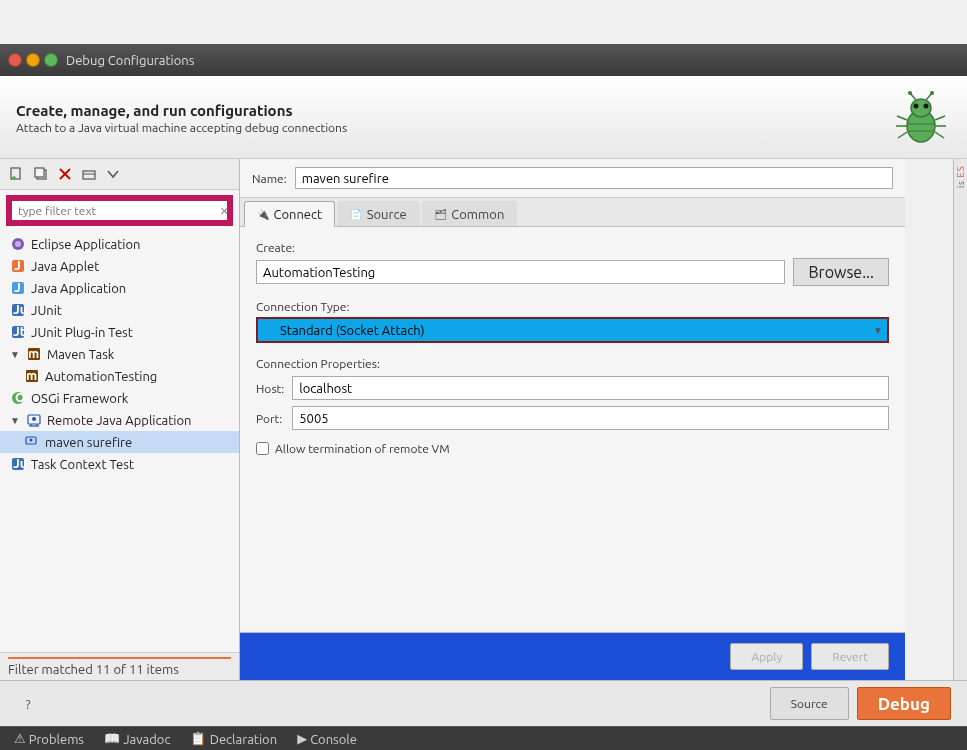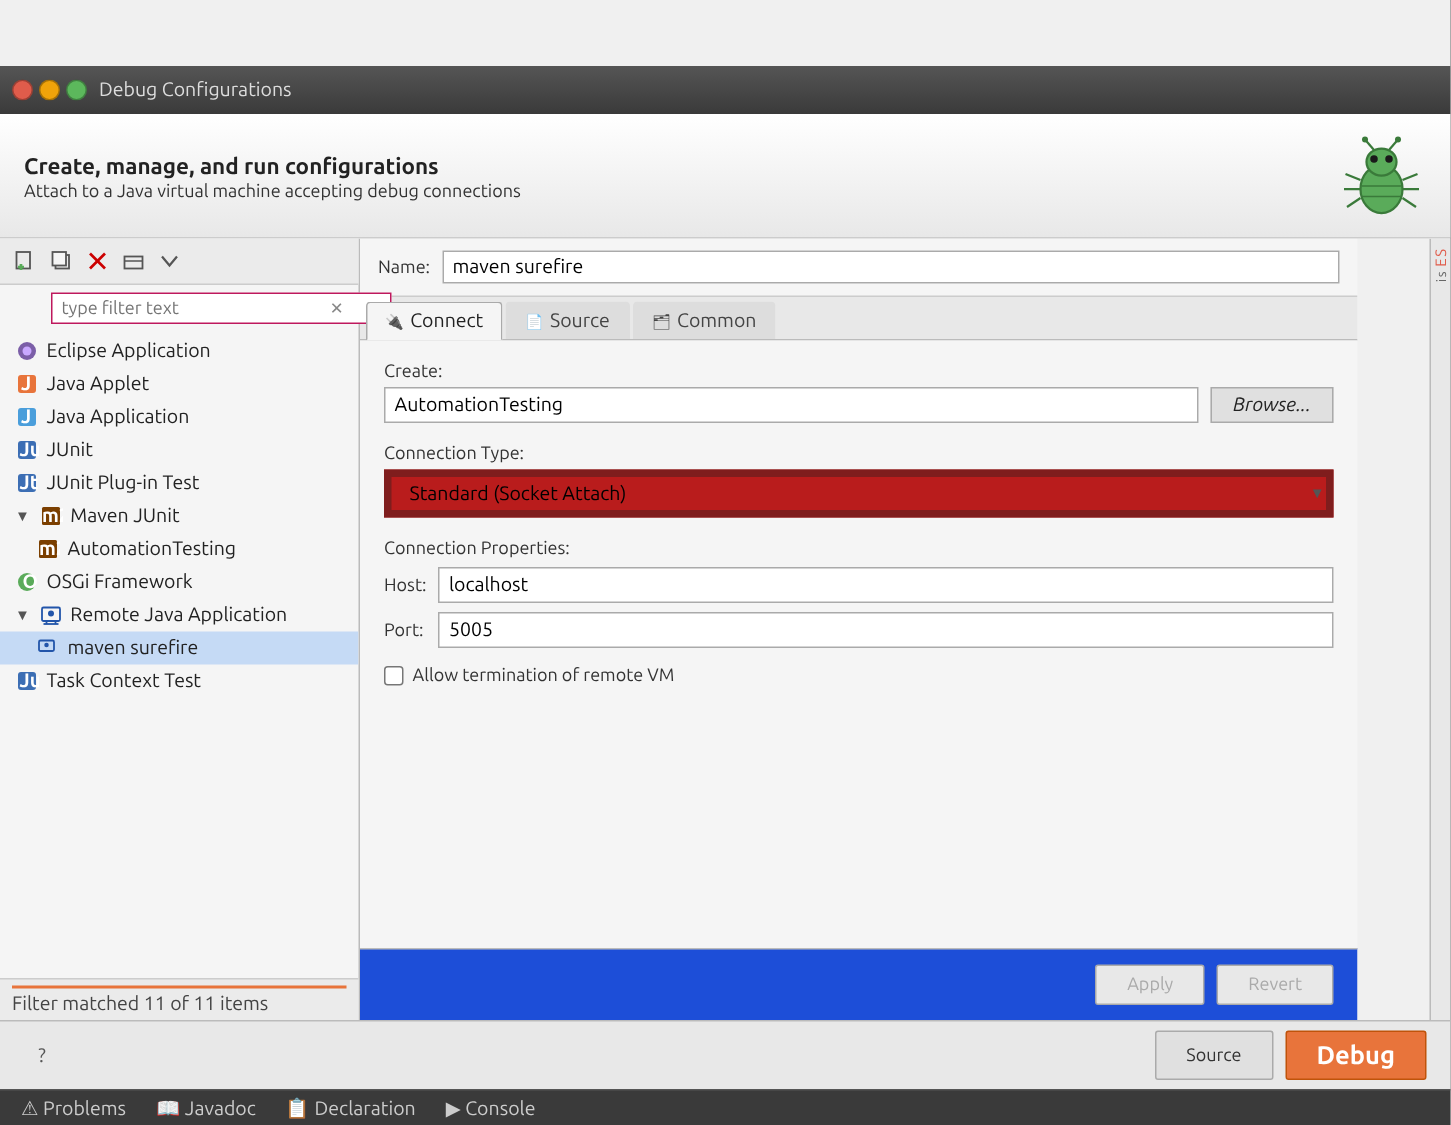--- a/index.html
+++ b/index.html
@@ -46,22 +46,22 @@
       width: 22px; height: 22px; border: none; background: transparent;
       cursor: pointer; display: flex; align-items: center; justify-content: center;
       border-radius: 3px; font-size: 13px; color: #555;
     }
     .toolbar-btn.red { color: #c00; }
 
     .filter-box {
       margin: 5px 6px; position: relative;
     }
     .filter-input {
-      width: 100%; padding: 3px 22px 3px 6px; border: 1px solid #be185d;
-      background: #fff; color: #ef4444; font-size: 12px; outline: none; margin-left: 28px;
+      width: 100%; padding: 3px 22px 3px 6px; border: 6px solid #be185d;
+      background: #fff; color: #ef4444; font-size: 12px; outline: none;
     }
     .filter-clear {
       position: absolute; right: 4px; top: 50%; transform: translateY(-50%);
       font-size: 11px; color: #888; cursor: pointer;
     }
 
     .tree { flex: 1; overflow-y: auto; padding: 2px 0; }
     .tree-item {
       padding: 3px 6px 3px 10px; cursor: pointer; display: flex; align-items: center;
       gap: 5px; white-space: nowrap; color: #222;
@@ -122,27 +122,27 @@
     .form-row { margin-bottom: 12px; }
     .form-label { font-size: 12px; color: #333; margin-bottom: 4px; }
     .form-row-inline { display: flex; align-items: center; gap: 8px; margin-bottom: 12px; }
     .form-input {
       width: 100%; padding: 4px 6px; border: 1px solid #aaa; background: #fff; font-size: 13px; outline: none;
     }
     .form-input-grow { flex: 1; padding: 4px 6px; border: 1px solid #aaa; background: #fff; font-size: 13px; outline: none; }
 
     .browse-btn {
       padding: 4px 14px; border: 1px solid #aaa; background: #e0e0e0;
-      cursor: pointer; font-size: 13px; color: #222; font-style: italic;
+      cursor: pointer; font-size: 16px; color: #222;
     }
 
     .select-wrapper { position: relative; }
     .form-select {
-      width: 100%; padding: 4px 24px 4px 12px; border: 5px solid #7f1d1d;
-      background: #b91c1c; font-size: 13px; appearance: none; outline: none; cursor: pointer;
+      width: 100%; padding: 4px 24px 4px 22px; border: 2px solid #7f1d1d;
+      background: #0ea5e9; font-size: 13px; appearance: none; outline: none; cursor: pointer;
     }
     .select-arrow {
       position: absolute; right: 6px; top: 50%; transform: translateY(-50%);
       font-size: 10px; color: #555; pointer-events: none;
     }
 
     .section-label { font-size: 12px; color: #333; margin-bottom: 6px; }
     .properties-grid { display: grid; grid-template-columns: auto 1fr; align-items: center; gap: 6px 8px; }
     .prop-label { font-size: 12px; color: #333; white-space: nowrap; }
 
@@ -336,21 +336,21 @@
         </div>
 
         <div class="tree-item">
           <span class="expand-arrow">▼</span>
           <span class="tree-icon">
             <svg width="16" height="16" viewBox="0 0 16 16">
                 <rect x="2" y="2" width="12" height="12" rx="1" fill="#7b3f00"></rect>
                 <text x="2" y="12" font-size="8" fill="white" font-weight="bold">m2</text>
               </svg>
           </span>
-          <span>Maven JUnit</span>
+          <span>Maven Task</span>
         </div>
 
         <div class="tree-item" style="padding-left: 24px;">
           <span class="tree-icon">
             <svg width="16" height="16" viewBox="0 0 16 16">
                 <rect x="2" y="2" width="12" height="12" rx="1" fill="#7b3f00"></rect>
                 <text x="2" y="12" font-size="8" fill="white" font-weight="bold">m2</text>
               </svg>
           </span>
           <span>AutomationTesting</span>

